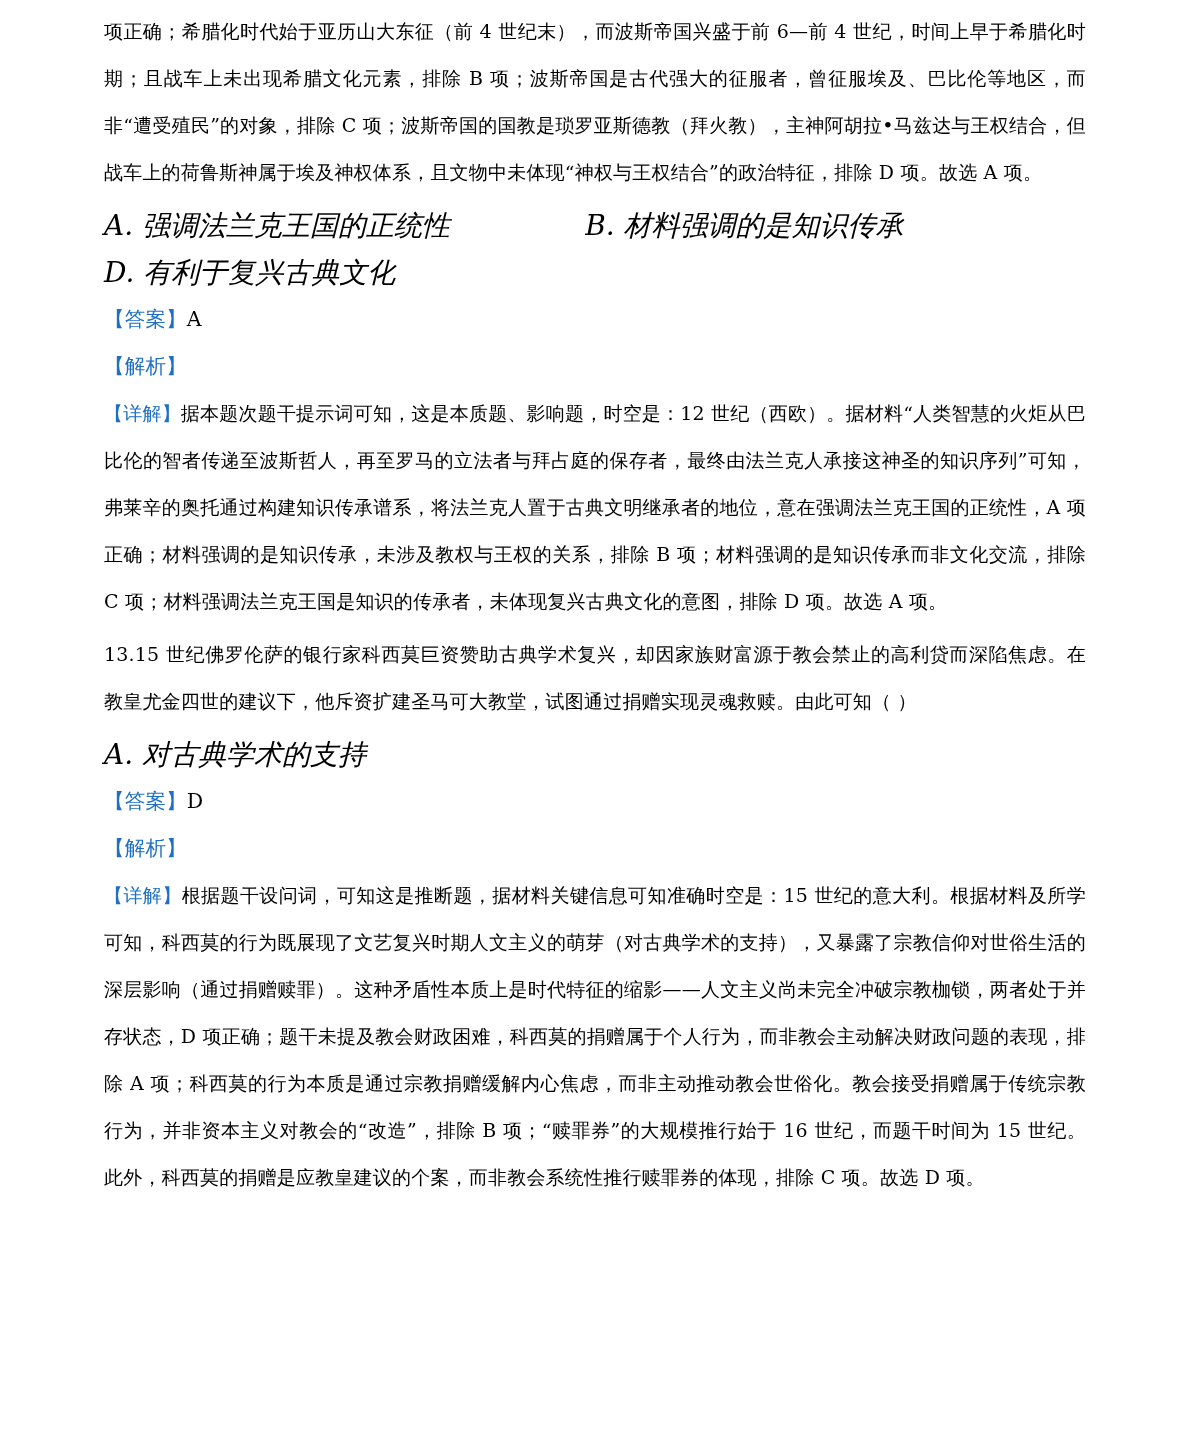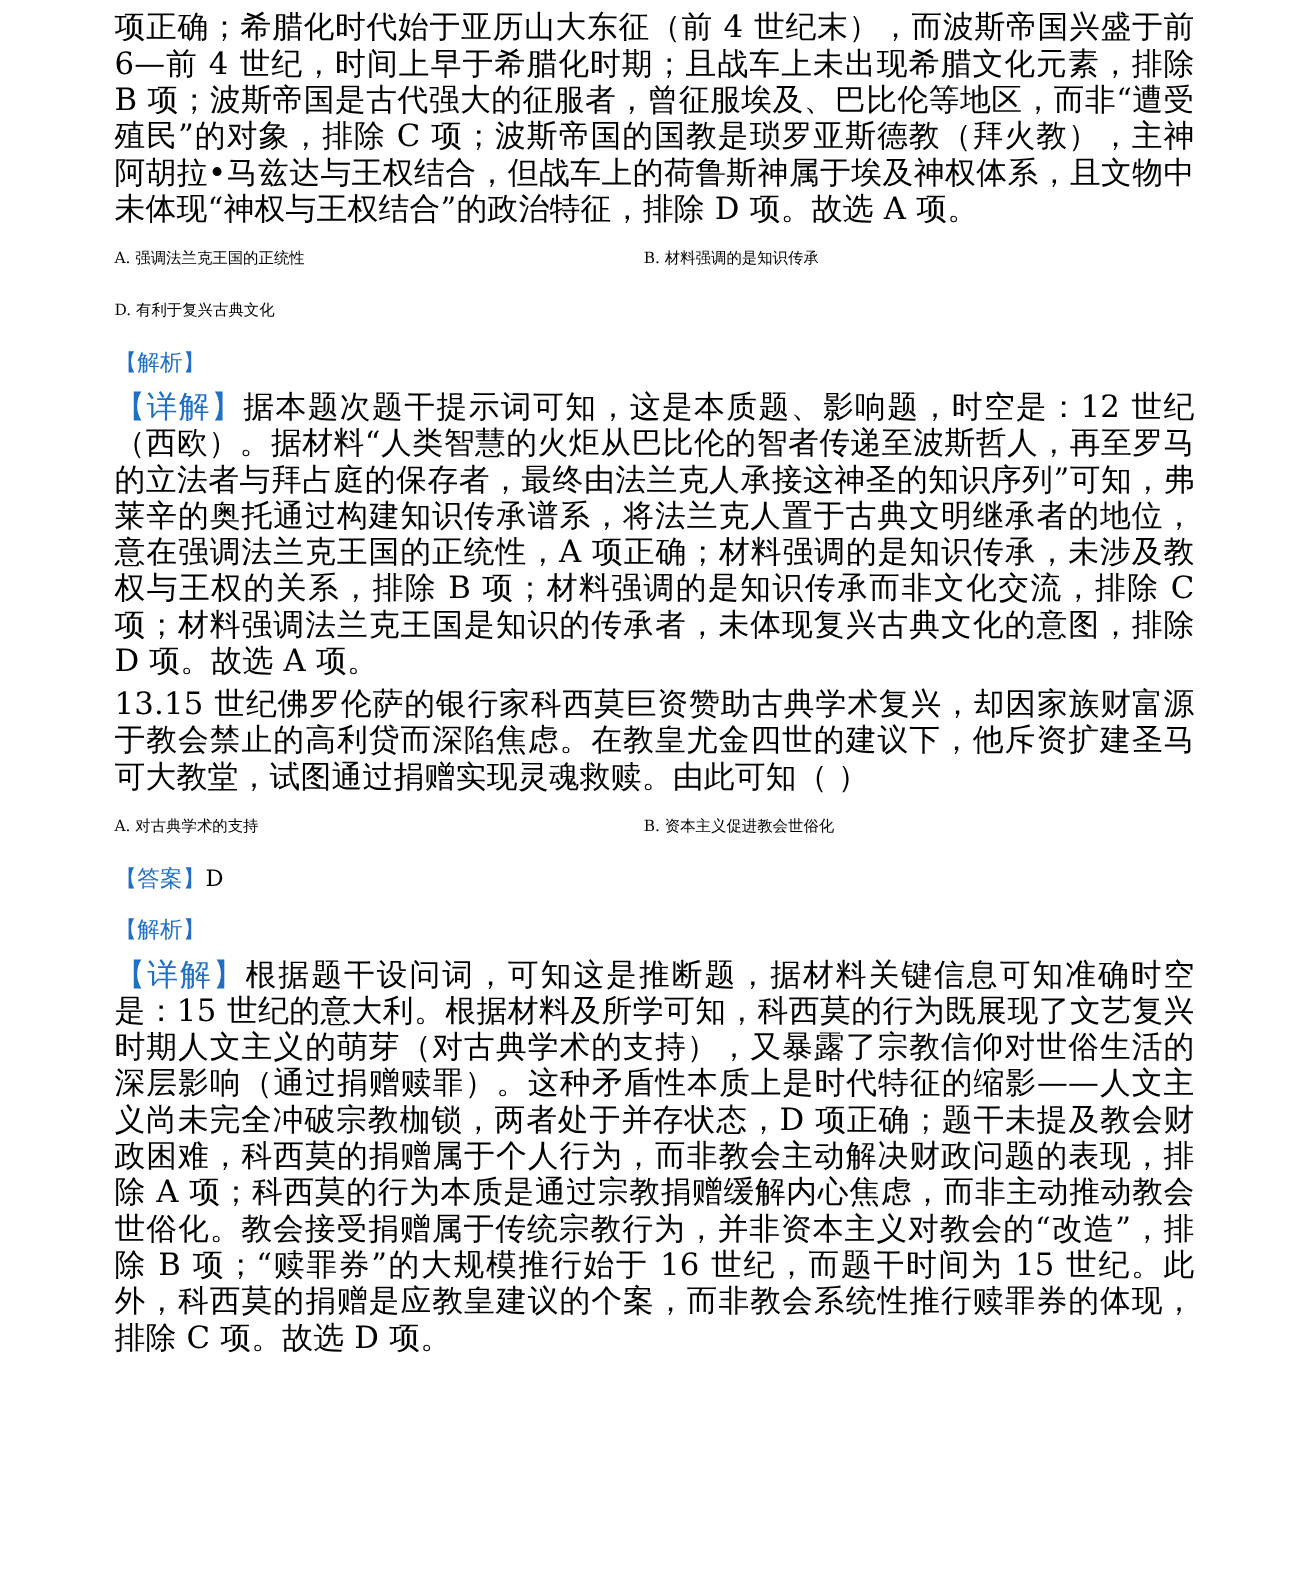--- a/index.html
+++ b/index.html
@@ -13,37 +13,38 @@
     font-family: "DejaVu Serif", "Liberation Serif", serif;
     color: #000000;
   }
   .page {
     width: 1190px;
     box-sizing: border-box;
     padding: 8px 104px 10px 104px;
   }
   p {
     margin: 0 0 0 0;
-    font-size: 28px;
-    line-height: 33px;
+    font-size: 19px;
+    line-height: 47px;
     text-align: justify;
     text-justify: inter-ideograph;
     letter-spacing: 0.2px;
   }
   .para {
     margin-bottom: 6px;
   }
   .continuation {
     
   }
   .opts {
     display: flex;
     width: 100%;
-    font-size: 14px;
+    font-size: 28px;
     line-height: 47px;
+    font-style: italic;
   }
   .opt-a, .opt-c {
     width: 49%;
     flex: 0 0 49%;
   }
   .opt-b, .opt-d {
     flex: 1 1 auto;
   }
   .label {
     color: #1f6fc4;
@@ -69,32 +70,32 @@
   <div>
 
     <div class="opts">
       <div class="opt-a"><span>A.</span> <span>强调法兰克王国的正统性</span></div>
       <div class="opt-b"><span>B.</span> <span>材料强调的是知识传承</span></div>
     </div>
     <div class="opts">
       <div class="opt-d"><span>D.</span> <span>有利于复兴古典文化</span></div>
     </div>
 
+    <p class="answer-line"><span class="label">【答案】</span><span class="ans-val">A</span></p>
 
     <p class="analysis-line"><span class="label">【解析】</span></p>
 
     <p class="para"><span class="label">【详解】</span><span>据本题次题干提示词可知，这是本质题、影响题，时空是：12 世纪（西欧）。据材料“人类智慧的火炬从巴比伦的智者传递至波斯哲人，再至罗马的立法者与拜占庭的保存者，最终由法兰克人承接这神圣的知识序列”可知，弗莱辛的奥托通过构建知识传承谱系，将法兰克人置于古典文明继承者的地位，意在强调法兰克王国的正统性，A 项正确；材料强调的是知识传承，未涉及教权与王权的关系，排除 B 项；材料强调的是知识传承而非文化交流，排除 C 项；材料强调法兰克王国是知识的传承者，未体现复兴古典文化的意图，排除 D 项。故选 A 项。</span></p>
   </div>
 
   <div>
     <p class="para qnum"><span>13.</span><span>15 世纪佛罗伦萨的银行家科西莫巨资赞助古典学术复兴，却因家族财富源于教会禁止的高利贷而深陷焦虑。在教皇尤金四世的建议下，他斥资扩建圣马可大教堂，试图通过捐赠实现灵魂救赎。由此可知（      ）</span></p>
 
     <div class="opts">
       <div class="opt-a"><span>A.</span> <span>对古典学术的支持</span></div>
-      <div class="opt-b"><span>B.</span> <span>资本主义促进教会世俗化</span></div>
     </div>
 
     <p class="answer-line"><span class="label">【答案】</span><span class="ans-val">D</span></p>
 
     <p class="analysis-line"><span class="label">【解析】</span></p>
 
     <p class="para"><span class="label">【详解】</span><span>根据题干设问词，可知这是推断题，据材料关键信息可知准确时空是：15 世纪的意大利。根据材料及所学可知，科西莫的行为既展现了文艺复兴时期人文主义的萌芽（对古典学术的支持），又暴露了宗教信仰对世俗生活的深层影响（通过捐赠赎罪）。这种矛盾性本质上是时代特征的缩影——人文主义尚未完全冲破宗教枷锁，两者处于并存状态，D 项正确；题干未提及教会财政困难，科西莫的捐赠属于个人行为，而非教会主动解决财政问题的表现，排除 A 项；科西莫的行为本质是通过宗教捐赠缓解内心焦虑，而非主动推动教会世俗化。教会接受捐赠属于传统宗教行为，并非资本主义对教会的“改造”，排除 B 项；“赎罪券”的大规模推行始于 16 世纪，而题干时间为 15 世纪。此外，科西莫的捐赠是应教皇建议的个案，而非教会系统性推行赎罪券的体现，排除 C 项。故选 D 项。</span></p>
   </div>
 
 </div>

